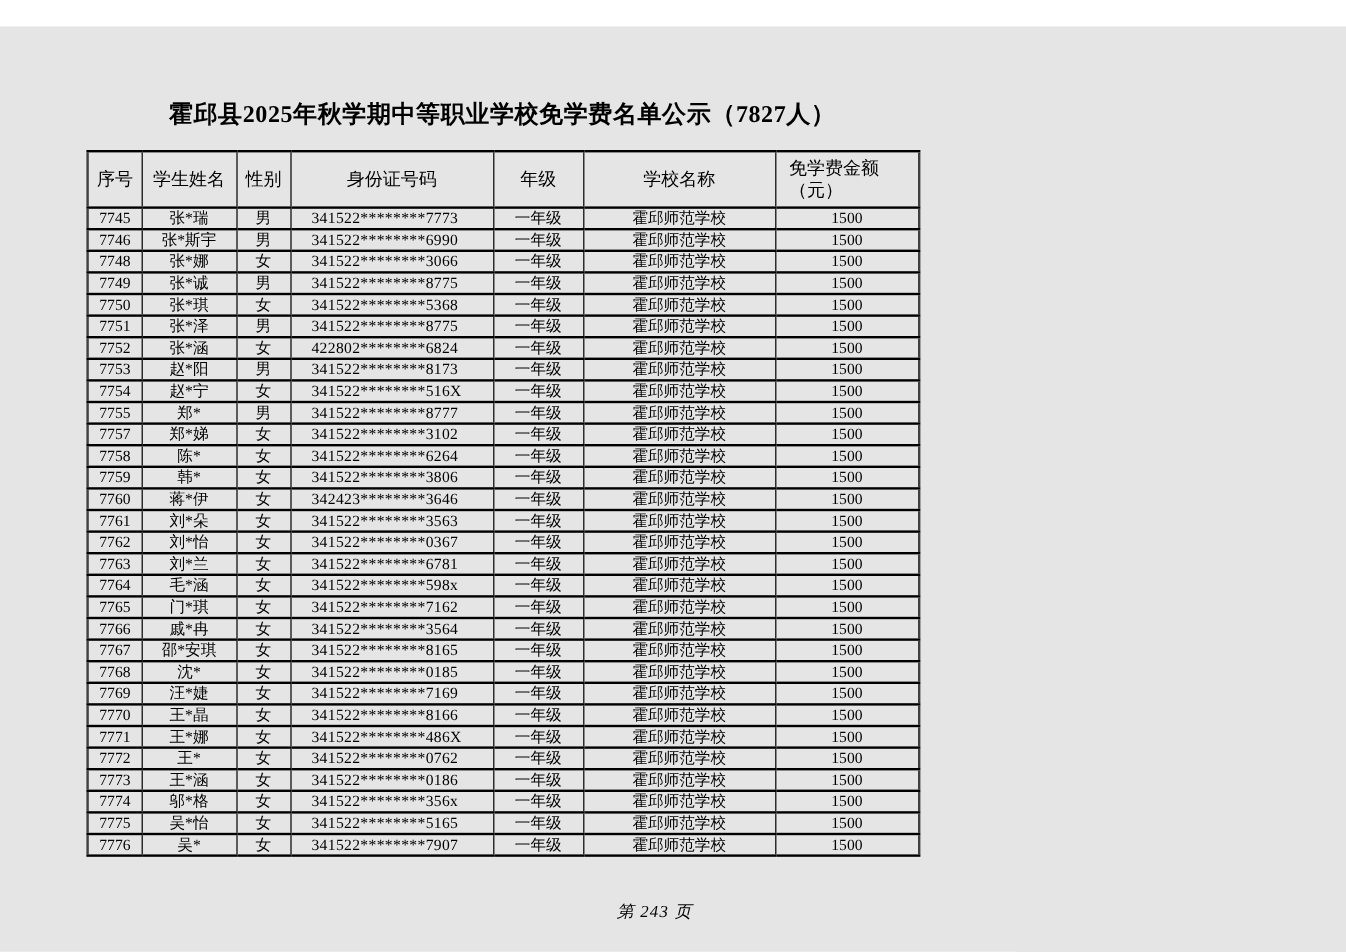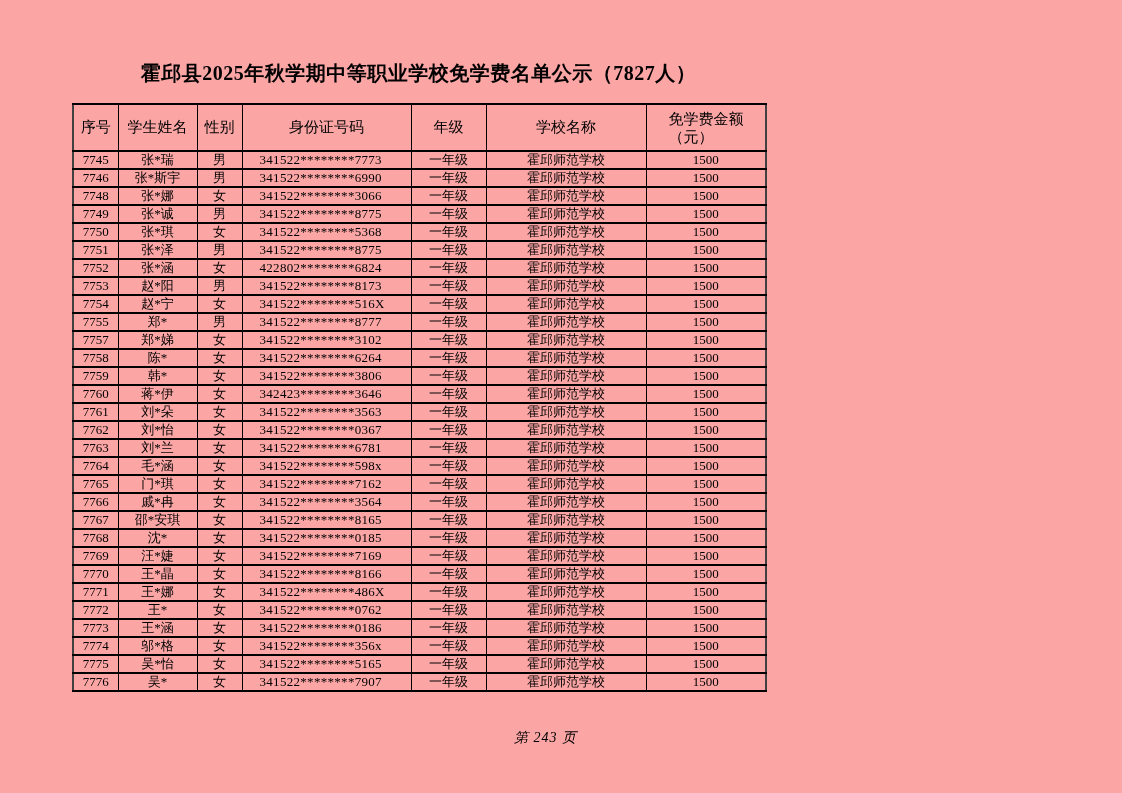--- a/index.html
+++ b/index.html
@@ -5,21 +5,21 @@
   html, body { margin: 0; padding: 0; }
   body {
     width: 1122px;
     height: 793px;
     background: #ffffff;
     font-family: "Liberation Serif", "DejaVu Serif", serif;
     color: #000000;
     position: relative;
     overflow: hidden;
   }
-  .page { position: absolute; inset: 0; background: #fca5a5; }
+  .page { position: absolute; inset: 0; background: #e5e5e5; margin-top: 22px; }
   .title {
     position: absolute;
     left: 72px;
     top: 60px;
     width: 693px;
     margin: 0;
     text-align: center;
     font-size: 20px;
     font-weight: bold;
     letter-spacing: 0.5px;
@@ -45,21 +45,21 @@
     overflow: hidden;
     white-space: nowrap;
   }
   .roster thead th {
     height: 45px;
     font-size: 15px;
     font-weight: normal;
   }
   .roster thead th.amount-head {
     text-align: left;
-    padding-left: 22px;
+    padding-left: 11px;
     line-height: 18px;
   }
   .roster tbody td {
     height: 16px;
     font-size: 13px;
     line-height: 16px;
   }
   .roster tbody td.id-cell {
     text-align: left;
     padding-left: 17px;

